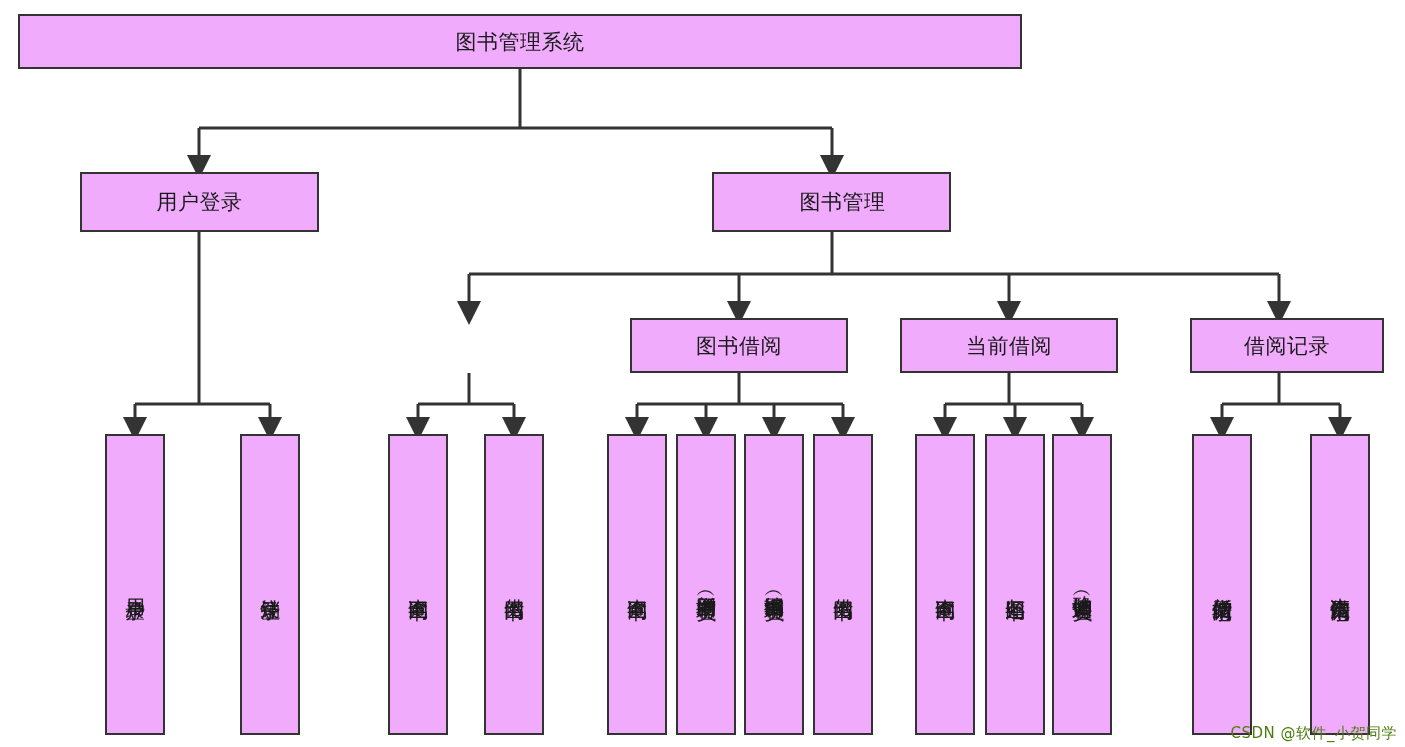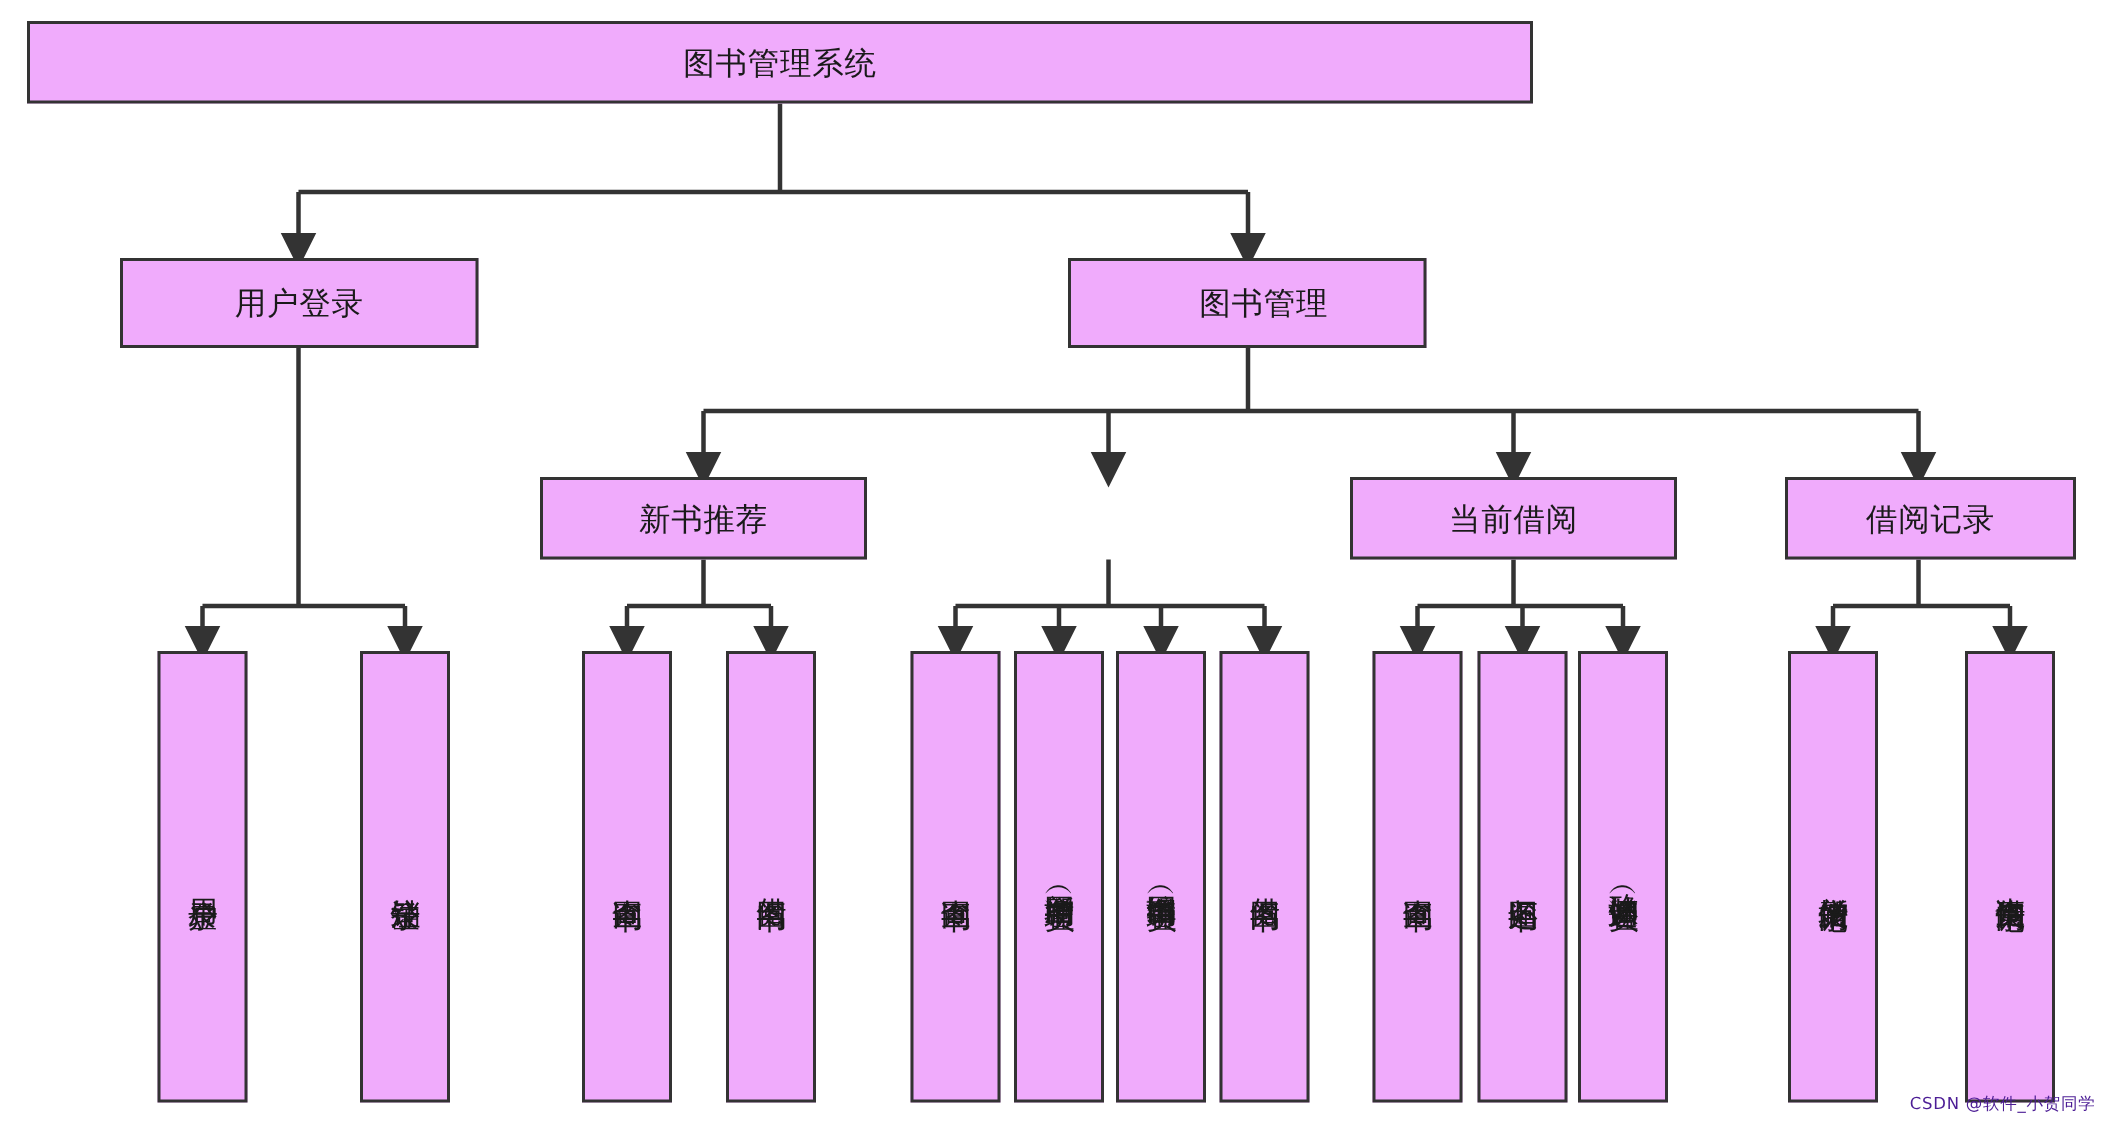--- a/index.html
+++ b/index.html
@@ -50,22 +50,22 @@
   .node.vert .vtext {
     writing-mode: vertical-rl;
     text-orientation: upright;
     display: block;
     white-space: nowrap;
   }
   .watermark {
     position: absolute;
     right: 8px;
     bottom: 4px;
-    font-size: 11px;
-    color: #4c1d95;
+    font-size: 15px;
+    color: #4d7c0f;
     white-space: nowrap;
     letter-spacing: 0.5px;
   }
 </style>
 </head>
 <body>
 
 <div id="canvas">
 
   <svg class="links" viewBox="0 0 1405 747" xmlns="http://www.w3.org/2000/svg">
@@ -116,21 +116,21 @@
       <path d="M1222,404 L1222,420" marker-end="url(#arrow)"></path>
       <path d="M1340,404 L1340,420" marker-end="url(#arrow)"></path>
     </g>
   </svg>
 
   <div class="node horiz" style="left:18px; top:14px; width:1004px; height:55px;">图书管理系统</div>
 
   <div class="node horiz" style="left:80px; top:172px; width:239px; height:60px;">用户登录</div>
   <div class="node horiz" style="left:712px; top:172px; width:239px; height:60px;padding-left:22px;">图书管理</div>
 
-  <div class="node horiz" style="left:360px; top:318px; width:218px; height:55px;">新书推荐</div>
+  <div class="node horiz" style="left:630px; top:318px; width:218px; height:55px;">图书借阅</div>
   <div class="node horiz" style="left:900px; top:318px; width:218px; height:55px;">当前借阅</div>
   <div class="node horiz" style="left:1190px; top:318px; width:194px; height:55px;">借阅记录</div>
 
   <div class="node vert" style="left:105px; top:434px; width:60px; height:301px;">
     <span class="vtext">用户登录</span>
   </div>
   <div class="node vert" style="left:240px; top:434px; width:60px; height:301px;">
     <span class="vtext">注销登录</span>
   </div>
   <div class="node vert" style="left:388px; top:434px; width:60px; height:301px;">

